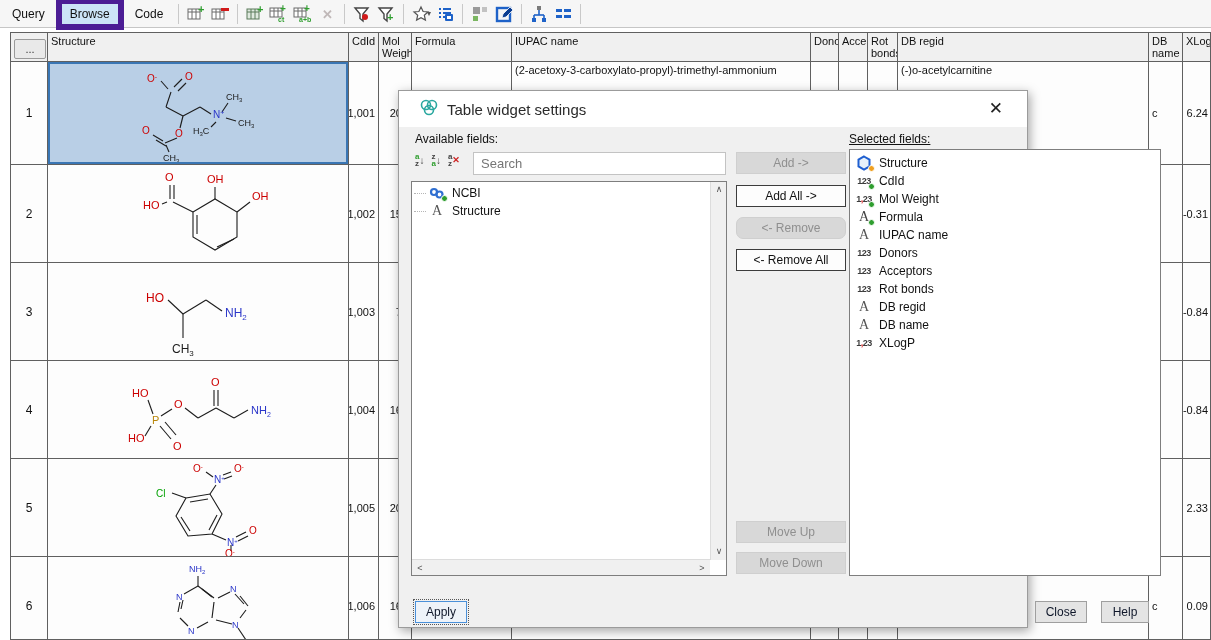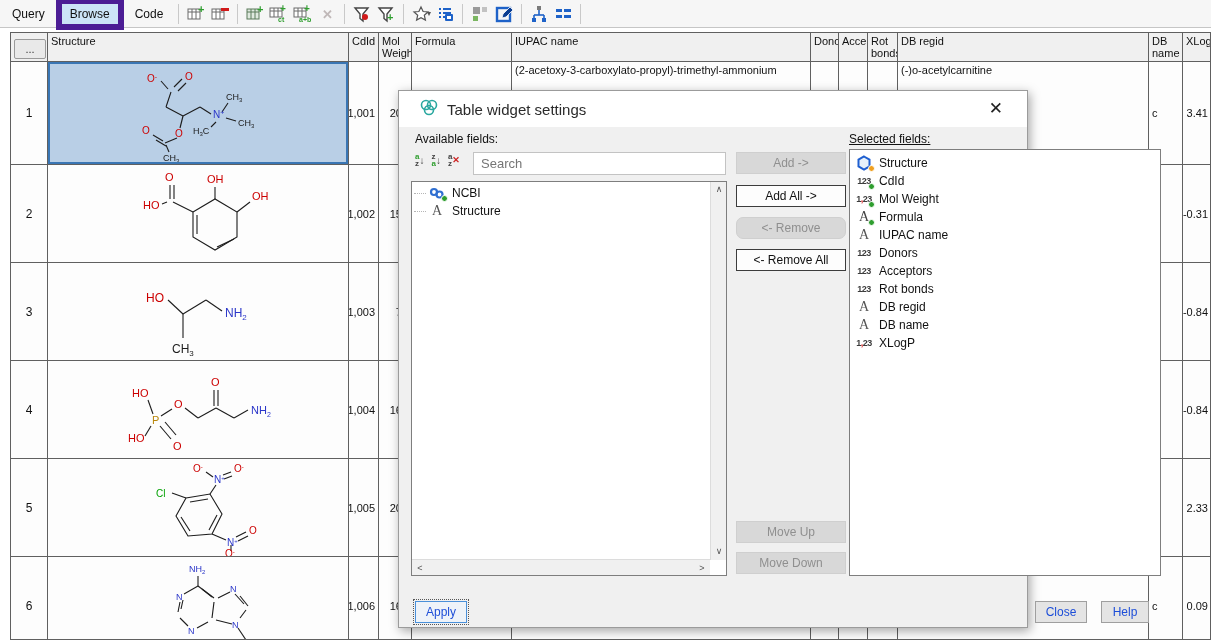--- a/index.html
+++ b/index.html
@@ -50,21 +50,21 @@
   .guide { width:12px; height:1px; border-bottom:1px dotted #b5b5b5; margin-right:1px; }
   .fic { position:relative; width:20px; height:16px; display:inline-flex; align-items:center; justify-content:center; flex:none; }
   .ic123 { font-size:9px; font-weight:bold; color:#3c3c3c; letter-spacing:-0.5px; }
   .ic123 .rc { color:#cc1111; font-style:normal; }
   .icA { font-family:"Liberation Serif", serif; font-size:14px; color:#555; }
   .gd { position:absolute; right:-1px; bottom:-1px; width:7px; height:7px; border-radius:50%;
     background:#2f9e2f; border:1px solid #fff; }
   .dbtn { position:absolute; width:110px; height:22px; font-size:12px; text-align:center; cursor:default; }
   .dbtn.en { background:#fdfdfd; border:1px solid #3c3c3c; color:#111; }
   .dbtn.dis { background:#d8d8d8; border:1px solid #cfcfcf; color:#8f8f8f; }
-  .bbtn { position:absolute; height:22px; font-size:12px; background:#e4e4e4; border:1px solid #9f9f9f; color:#1d4ed8;text-align:center; }
+  .bbtn { position:absolute; height:22px; font-size:12px; background:#e4e4e4; border:1px solid #9f9f9f; color:#0f172a;text-align:center; }
   #btn-apply { border:1px solid #4a90d9; outline:1px dotted #555; outline-offset:1px; background:#eef3f9; }
   
   .sb { position:absolute; background:#f0f0f0; }
   .sb-ar { position:absolute; color:#555; font-size:9px; line-height:15px; width:16px; height:16px; text-align:center; }
   #av-vsb { right:0; top:0; width:16px; height:378px; border-left:1px solid #dcdcdc; }
   #av-hsb { left:0; bottom:0; height:16px; width:298px; border-top:1px solid #dcdcdc; }
 </style>
 </head>
 <body>
 
@@ -259,21 +259,21 @@
     </div>
     <div class="cell num">1,001</div>
     <div class="cell num">203</div>
     <div class="cell"></div>
     <div class="cell topleft">(2-acetoxy-3-carboxylato-propyl)-trimethyl-ammonium</div>
     <div class="cell"></div>
     <div class="cell"></div>
     <div class="cell"></div>
     <div class="cell topleft">(-)o-acetylcarnitine</div>
     <div class="cell dbname">c</div>
-    <div class="cell num">3.41</div>
+    <div class="cell num">6.24</div>
 
     <div class="rownum">2</div>
     <div class="cell structcell">
       <svg width="296" height="96">
         <g class="bond">
           <polygon points="143,46 165,33 187,46 187,71 165,84 143,71" fill="none"></polygon>
           <line x1="147" y1="49" x2="147" y2="68"></line>
             <line x1="184" y1="73" x2="167" y2="81"></line>
           <line x1="143" y1="46" x2="123" y2="36"></line>
           <line x1="120" y1="33" x2="120" y2="19"></line>

